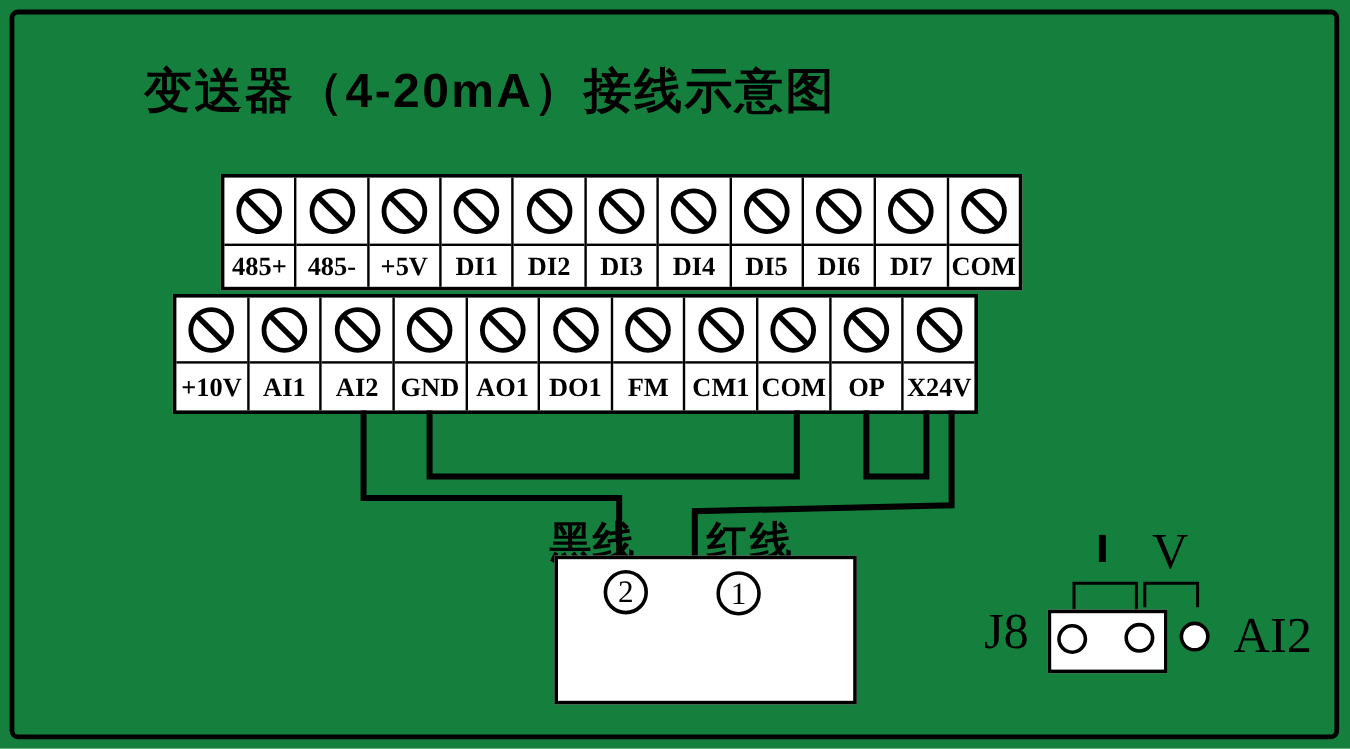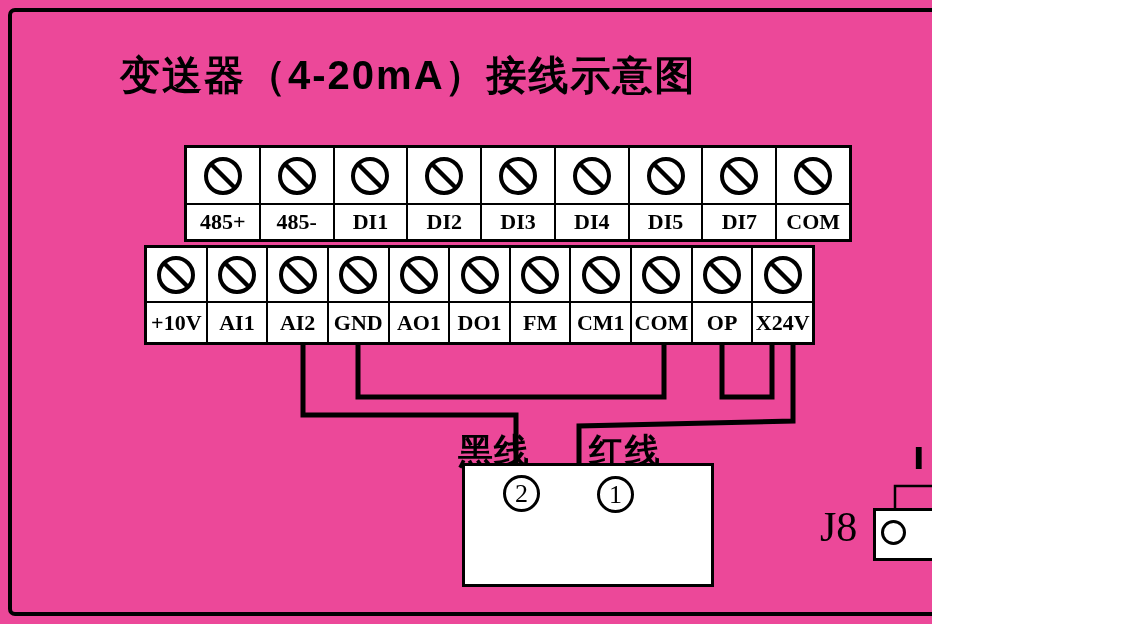--- a/index.html
+++ b/index.html
@@ -1,16 +1,16 @@
 <!DOCTYPE html>
 <html><head>
 <meta charset="utf-8">
 <style>
   html,body{margin:0;padding:0;background:#ffffff;}
-  #canvas{position:relative;width:932px;height:624px;background:#ec4899;overflow:hidden;
+  #canvas{position:relative;width:1125px;height:624px;background:#15803d;overflow:hidden;
           font-family:"Liberation Sans",sans-serif;color:#000;}
   *{box-sizing:border-box;}
   .abs{position:absolute;}
 
   #frame{left:8px;top:8px;width:1108px;height:608px;border:4px solid #000;border-radius:7px;}
 
   #title{left:120px;top:48px;font-weight:bold;font-size:40px;letter-spacing:2px;
          font-family:"Liberation Sans",sans-serif;white-space:nowrap;}
 
   .strip{display:flex;border:3px solid #000;background:#fff;}
@@ -64,20 +64,29 @@
         </div>
         <div class="tlabel">485-</div>
       </div>
       <div class="cell">
         <div class="screw" style="height: 57px;">
           <svg width="44" height="44" viewBox="0 0 44 44">
             <circle cx="22" cy="22" r="17" fill="none" stroke="#000" stroke-width="4"></circle>
             <line x1="10" y1="10" x2="34" y2="34" stroke="#000" stroke-width="4.5"></line>
           </svg>
         </div>
+        <div class="tlabel">+5V</div>
+      </div>
+      <div class="cell">
+        <div class="screw" style="height: 57px;">
+          <svg width="44" height="44" viewBox="0 0 44 44">
+            <circle cx="22" cy="22" r="17" fill="none" stroke="#000" stroke-width="4"></circle>
+            <line x1="10" y1="10" x2="34" y2="34" stroke="#000" stroke-width="4.5"></line>
+          </svg>
+        </div>
         <div class="tlabel">DI1</div>
       </div>
       <div class="cell">
         <div class="screw" style="height: 57px;">
           <svg width="44" height="44" viewBox="0 0 44 44">
             <circle cx="22" cy="22" r="17" fill="none" stroke="#000" stroke-width="4"></circle>
             <line x1="10" y1="10" x2="34" y2="34" stroke="#000" stroke-width="4.5"></line>
           </svg>
         </div>
         <div class="tlabel">DI2</div>
@@ -101,20 +110,29 @@
         <div class="tlabel">DI4</div>
       </div>
       <div class="cell">
         <div class="screw" style="height: 57px;">
           <svg width="44" height="44" viewBox="0 0 44 44">
             <circle cx="22" cy="22" r="17" fill="none" stroke="#000" stroke-width="4"></circle>
             <line x1="10" y1="10" x2="34" y2="34" stroke="#000" stroke-width="4.5"></line>
           </svg>
         </div>
         <div class="tlabel">DI5</div>
+      </div>
+      <div class="cell">
+        <div class="screw" style="height: 57px;">
+          <svg width="44" height="44" viewBox="0 0 44 44">
+            <circle cx="22" cy="22" r="17" fill="none" stroke="#000" stroke-width="4"></circle>
+            <line x1="10" y1="10" x2="34" y2="34" stroke="#000" stroke-width="4.5"></line>
+          </svg>
+        </div>
+        <div class="tlabel">DI6</div>
       </div>
       <div class="cell">
         <div class="screw" style="height: 57px;">
           <svg width="44" height="44" viewBox="0 0 44 44">
             <circle cx="22" cy="22" r="17" fill="none" stroke="#000" stroke-width="4"></circle>
             <line x1="10" y1="10" x2="34" y2="34" stroke="#000" stroke-width="4.5"></line>
           </svg>
         </div>
         <div class="tlabel">DI7</div>
       </div>

